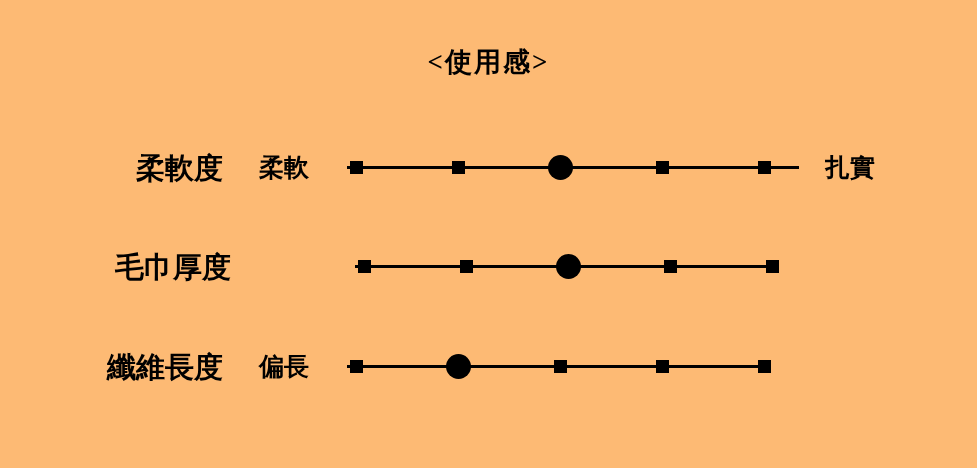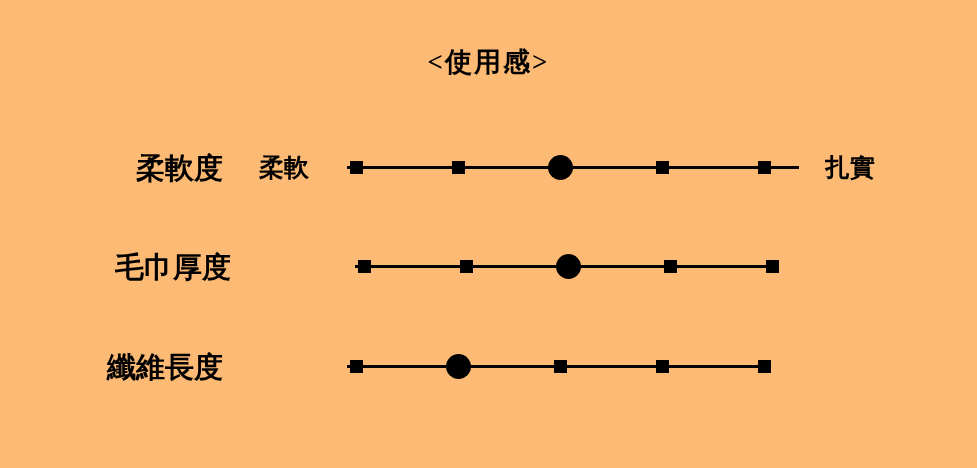--- a/index.html
+++ b/index.html
@@ -98,20 +98,21 @@
         <div class="attr-label">毛巾厚度</div>
         <div class="scale-line" style="left: 347px; width: 424px;"></div>
         <div class="tick-sq" style="left: 349.5px;"></div>
         <div class="tick-sq" style="left: 451.5px;"></div>
         <div class="value-dot" style="left: 547.5px;"></div>
         <div class="tick-sq" style="left: 655.5px;"></div>
         <div class="tick-sq" style="left: 757.5px;"></div>
       </div>
       <div class="row" style="top: 345px;">
         <div class="attr-label">纖維長度</div>
+        <div class="endpoint left">偏長</div>
         <div class="scale-line" style="left: 347px; width: 424px;"></div>
         <div class="tick-sq" style="left: 349.5px;"></div>
         <div class="value-dot" style="left: 445.5px;"></div>
         <div class="tick-sq" style="left: 553.5px;"></div>
         <div class="tick-sq" style="left: 655.5px;"></div>
         <div class="tick-sq" style="left: 757.5px;"></div>
       </div>
     </div>
 </div>
 

